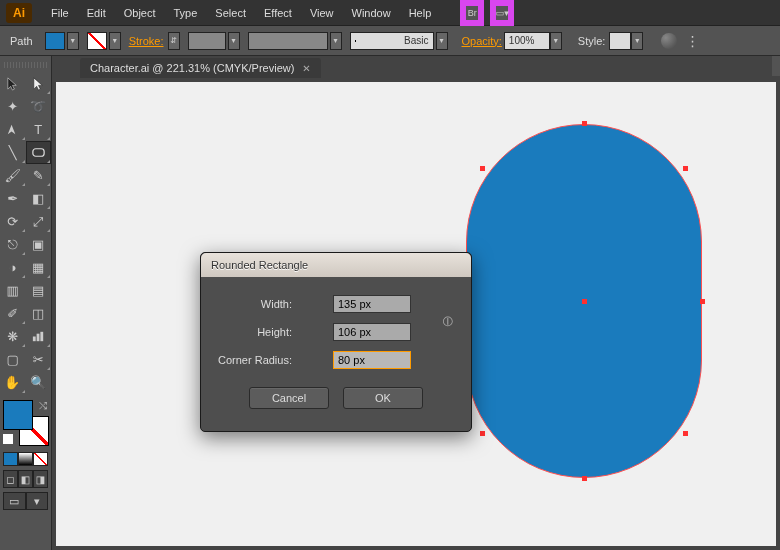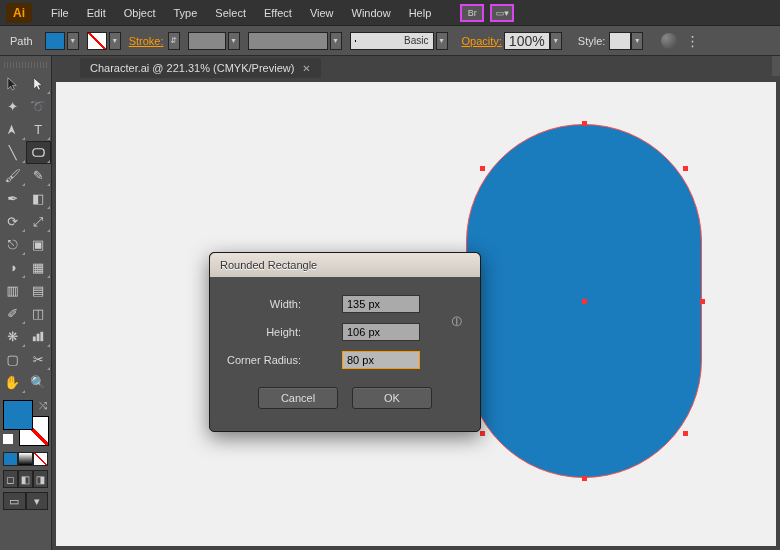--- a/index.html
+++ b/index.html
@@ -3,34 +3,34 @@
 <meta charset="utf-8">
 <style>
   * { box-sizing: border-box; margin: 0; padding: 0; font-family: Tahoma, Arial, sans-serif; }
   body { width: 780px; height: 550px; overflow: hidden; background: #4a4a4a; position: relative; }
 
   
   .menubar { height: 26px; background: #333333; display: flex; align-items: center; padding-left: 6px; border-bottom: 1px solid #222; }
   .ai-logo { width: 26px; height: 20px; background: #4a2a00; color: #ff9b00; font-weight: bold; font-size: 12px; display: flex; align-items: center; justify-content: center; border-radius: 3px; margin-right: 10px; }
   .menu-item { color: #ddd; font-size: 11px; padding: 0 9px; cursor: default; }
   .menu-right { margin-left: 20px; display:flex; gap:6px; }
-  .menu-right .sq { width: 24px; height: 18px; background: #555; border:2px solid #d946ef; display:flex; align-items:center; justify-content:center; color:#ccc; font-size:9px; }
+  .menu-right .sq { width: 24px; height: 26px; background: #555; border:6px solid #d946ef; display:flex; align-items:center; justify-content:center; color:#ccc; font-size:9px; }
 
   
   .controlbar { height: 30px; background: #535353; display: flex; align-items: center; padding-left: 10px; border-bottom: 1px solid #2a2a2a; position: relative; }
   .ctl-label { color: #ddd; font-size: 11px; margin-right: 12px; }
   .swatch { width: 20px; height: 18px; border: 1px solid #222; margin-right: 2px; }
   .dd-arrow { width: 12px; height: 18px; background: #666; border:1px solid #222; margin-right: 8px; display:flex; align-items:center; justify-content:center; color:#ccc; font-size:8px; }
   .stroke-lbl { color: #ff9b00; font-size: 11px; text-decoration: underline; margin-right: 4px; }
   .num-box { width: 38px; height: 18px; background: #888; border:1px solid #222; margin-right:2px; }
   .wide-box { width: 80px; height: 18px; background: #888; border:1px solid #222; margin-right: 2px; }
   .brush-box { width: 84px; height: 18px; background: #ddd; border:1px solid #222; margin-right:2px; display:flex; align-items:center; font-size:10px; color:#333; padding:0 4px;gap:43px; }
   .brush-box .line { flex:1; height:2px; background:#000; margin-right:6px; }
   .opacity-lbl { color:#ff9b00; font-size:11px; text-decoration:underline; margin: 0 2px 0 6px; }
-  .opacity-box { width:46px; height:18px; background:#ddd; border:1px solid #222; color:#333; font-size:14px; display:flex; align-items:center; padding:0 4px; }
+  .opacity-box { width:46px; height:18px; background:#ddd; border:1px solid #222; color:#333; font-size:10px; display:flex; align-items:center; padding:0 4px; }
   .style-lbl { color:#ddd; font-size:11px; margin:0 4px 0 8px; }
   .style-box { width:22px; height:18px; background:#ddd; border:1px solid #222; }
   .globe { width:16px; height:16px; border-radius:50%; background: radial-gradient(circle at 30% 30%, #888, #444); margin-left:10px; }
   .vdots { color:#ccc; font-size:14px; margin-left:8px; }
 
   
   .tabrow { height: 22px; background: #434343; display:flex; align-items:flex-end; padding-left: 80px; }
   .doc-tab { height: 20px; background: #3a3a3a; color: #ddd; font-size: 11px; display:flex; align-items:center; padding: 0 10px; border-top-left-radius:3px; border-top-right-radius:3px; gap:8px; }
   .doc-tab .x { color:#aaa; font-size:10px; }
 
@@ -71,21 +71,21 @@
   .h-bc { left:50%; bottom:-3px; margin-left:-2px; }
   .h-ml { left:-3px; top:50%; margin-top:-2px; }
   .h-mr { right:-3px; top:50%; margin-top:-2px; }
   .h-ul { left:14px; top:42px; }
   .h-ur { right:14px; top:42px; }
   .h-ll { left:14px; bottom:42px; }
   .h-lr { right:14px; bottom:42px; }
   .h-cc { left:50%; top:50%; margin:-2px 0 0 -2px; }
 
   
-  .dialog { position:absolute; left:153px; top:170px; width:272px; background:#4e4e4e; border:1px solid #1a1a1a; box-shadow:0 6px 20px rgba(0,0,0,.5); border-radius:5px; }
+  .dialog { position:absolute; left:144px; top:170px; width:272px; background:#4e4e4e; border:1px solid #1a1a1a; box-shadow:0 6px 20px rgba(0,0,0,.5); border-radius:5px; }
   .dlg-title { height:24px; background:linear-gradient(#e8e2db,#cfc8c0); border-top-left-radius:5px; border-top-right-radius:5px; color:#333; font-size:11px; display:flex; align-items:center; padding:0 10px; text-shadow:0 1px 0 #fff; }
   .dlg-body { padding:18px 14px 8px 14px; position:relative; }
   .dlg-row { display:flex; align-items:center; justify-content:flex-end; margin-bottom:10px; padding-right:46px;gap:35px; }
   .dlg-row label { color:#ddd; font-size:11px; margin-right:6px; }
   .dlg-row input { width:78px; height:18px; background:#aaa; border:1px solid #333; font-size:11px; padding:0 4px; color:#000; }
   .dlg-row input.active { border:1px solid #ff9b00; background:#b8b8b8; }
   .dlg-link { position:absolute; right:18px; top:36px; color:#aaa; font-size:14px; }
   .dlg-btns { display:flex; gap:14px; justify-content:center; padding:8px 0 14px 0; }
   .dlg-btn { width:80px; height:22px; background:#5c5c5c; border:1px solid #2a2a2a; color:#ddd; font-size:11px; display:flex; align-items:center; justify-content:center; border-radius:3px; box-shadow:inset 0 1px 0 rgba(255,255,255,.08); }
 

